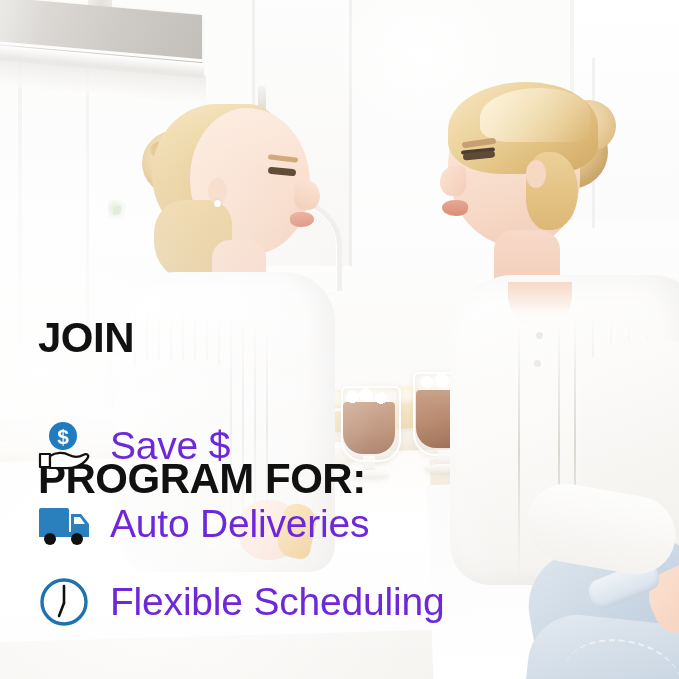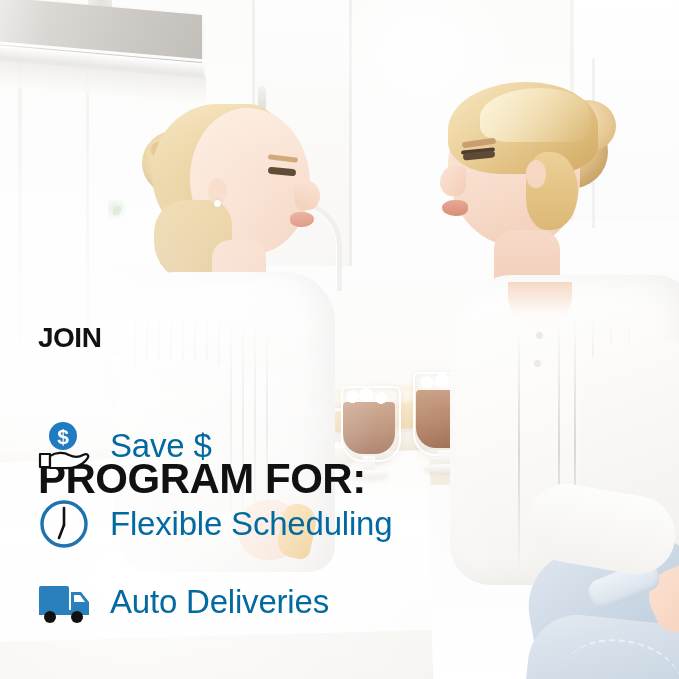--- a/index.html
+++ b/index.html
@@ -417,40 +417,40 @@
   .headline{
     position:absolute;left:38px;top:220px;
     color:#111111;
     font-family:"Liberation Sans", sans-serif;
     font-weight:700;
     font-size:42px;
     line-height:47px;
     letter-spacing:-0.5px;
     white-space:pre;
   }
-  .headline .l1{display:block;font-size:28px;}
+  .headline .l1{display:block;font-size:42px;}
   .headline .l2{display:block;font-size:42px;}
   .headline .l3{display:block;font-size:42px;}
 
   .features{
     position:absolute;left:36px;top:418px;
     display:flex;flex-direction:column;gap:22px;
   }
   .feature{
     display:flex;align-items:center;gap:18px;
   }
   .feat-icon{
     width:56px;height:56px;position:relative;flex:0 0 56px;
     display:flex;align-items:center;justify-content:center;
   }
   .feat-label{
     font-family:"Liberation Sans", sans-serif;
-    font-size:33px;
+    font-size:39px;
     font-weight:400;
-    color:#0369a1;
+    color:#6d28d9;
     letter-spacing:-0.2px;
     white-space:nowrap;
   }
 </style>
 </head>
 <body>
 
 <div class="stage">
 
   <div class="photo">
@@ -614,37 +614,37 @@
           <path d="M14 38 C20 34, 28 34, 33 37 C37 39, 42 40, 47 37
                    C51 35, 54 37, 51 41 C46 48, 36 51, 27 50 L14 50 z" fill="#ffffff" stroke="#111111" stroke-width="2.2" stroke-linejoin="round" stroke-linecap="round"></path>
         </svg>
       </div>
       <div class="feat-label">Save $</div>
     </div>
 
     <div class="feature">
       <div class="feat-icon">
         <svg width="56" height="56" viewBox="0 0 56 56" aria-hidden="true">
-          <circle cx="28" cy="28" r="22" fill="none" stroke="#1D72AF" stroke-width="3.4"></circle>
-          <path d="M28 12 V29" stroke="#111111" stroke-width="2.6" stroke-linecap="round" fill="none"></path>
-          <path d="M28 29 L23 42" stroke="#111111" stroke-width="2.6" stroke-linecap="round" fill="none"></path>
-        </svg>
-      </div>
-      <div class="feat-label">Flexible Scheduling</div>
-    </div>
-
-    <div class="feature">
-      <div class="feat-icon">
-        <svg width="56" height="56" viewBox="0 0 56 56" aria-hidden="true">
           <rect x="3" y="12" width="30" height="26" rx="2" fill="#2980BD"></rect>
           <path d="M35 18 h10 l8 10 v10 H35 z" fill="#2980BD"></path>
           <path d="M38 21 h6 l5 7 h-11 z" fill="#ffffff"></path>
           <rect x="3" y="36" width="50" height="5" fill="#2980BD"></rect>
           <circle cx="14" cy="43" r="6" fill="#111111"></circle>
           <circle cx="41" cy="43" r="6" fill="#111111"></circle>
         </svg>
       </div>
       <div class="feat-label">Auto Deliveries</div>
     </div>
 
+    <div class="feature">
+      <div class="feat-icon">
+        <svg width="56" height="56" viewBox="0 0 56 56" aria-hidden="true">
+          <circle cx="28" cy="28" r="22" fill="none" stroke="#1D72AF" stroke-width="3.4"></circle>
+          <path d="M28 12 V29" stroke="#111111" stroke-width="2.6" stroke-linecap="round" fill="none"></path>
+          <path d="M28 29 L23 42" stroke="#111111" stroke-width="2.6" stroke-linecap="round" fill="none"></path>
+        </svg>
+      </div>
+      <div class="feat-label">Flexible Scheduling</div>
+    </div>
+
   </div>
 
 </div>
 
 </body></html>

